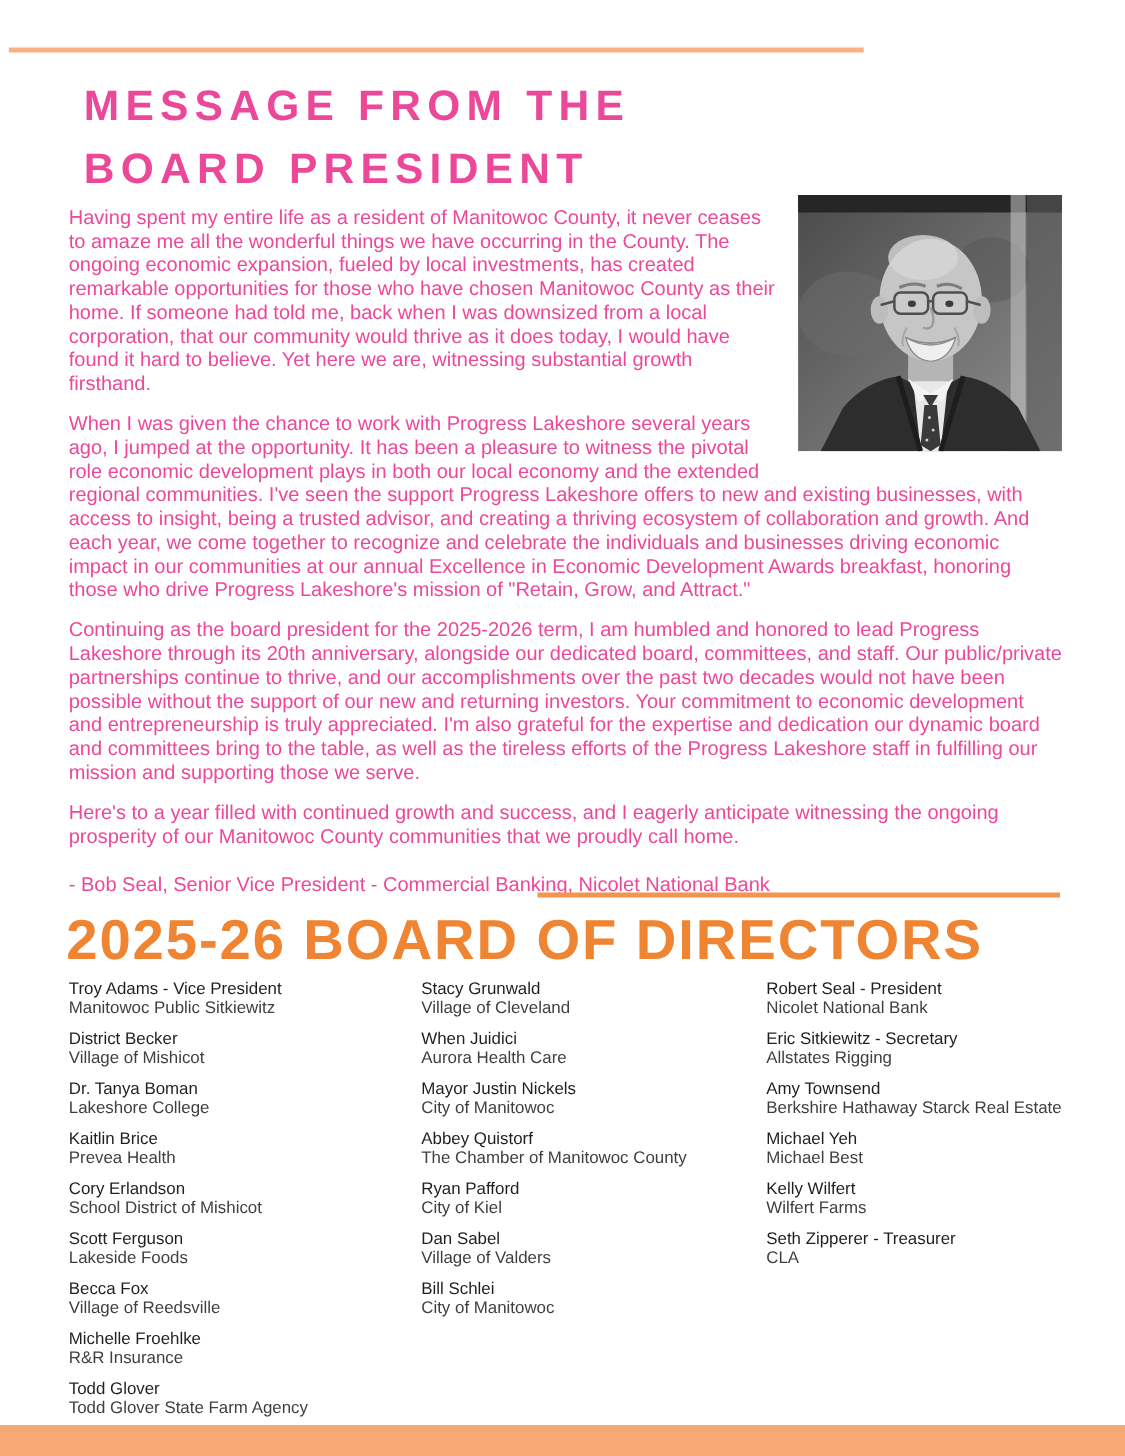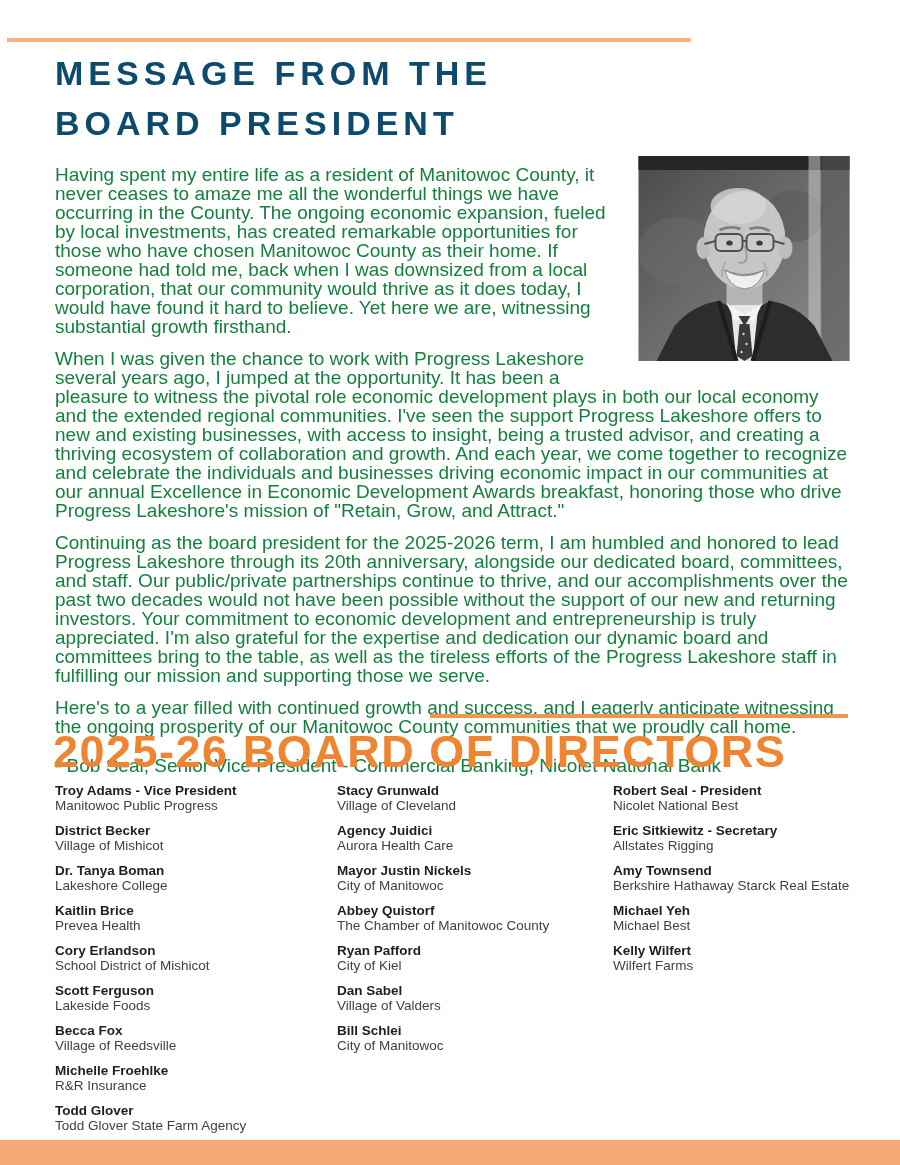--- a/index.html
+++ b/index.html
@@ -2,44 +2,44 @@
 <html><head>
 <meta charset="utf-8">
 <style>
   html,body { margin:0; padding:0; background:#ffffff; }
   .page {
     position:relative; width:900px; height:1165px; background:#ffffff;
     font-family:"Liberation Sans", sans-serif; overflow:hidden;
   }
   .top-rule { position:absolute; left:7px; top:38px; width:684px; height:4px; background:#F7B283; }
   .page-title {
-    position:absolute; left:55px; top:48px; margin:0;
+    position:absolute; left:55px; top:48px; margin:12px;
     font-size:34px; font-weight:bold; letter-spacing:5px; line-height:50px;
-    color:#0c4a6e;
+    color:#ec4899;
   }
   .page-title span { display:block; }
   .message {
     position:absolute; left:55px; top:165px; width:795px;
-    font-size:19px; line-height:19px; color:#15803d;
+    font-size:16px; line-height:19px; color:#ec4899;
   }
   .message p { margin:0 0 13px 0; }
   .portrait { float:right; width:212px; height:205px; margin:-9px 0 12px 14px; }
   .portrait svg { display:block; width:100%; height:100%; }
   .signature { margin-top:20px !important; }
   .section-divider { position:absolute; left:430px; top:714px; width:418px; height:4px; background:#F1954F; }
   .board-heading {
     position:absolute; left:53px; top:726px; margin:0; white-space:nowrap;
     font-size:45px; font-weight:bold; letter-spacing:1.5px; color:#EF8432;
   }
   .board-grid {
     position:absolute; left:55px; top:784px; width:845px;
     display:grid; grid-template-columns:282px 276px 1fr;
   }
   .director { margin-bottom:11px; font-size:13.5px; line-height:14.5px; }
-  .director-name { font-weight:bold; color:#1f1f1f; }
+  .director-name { font-weight:normal; color:#1f1f1f; }
   .director-org { color:#3f3f3f; }
   .footer-band { position:absolute; left:0; top:1140px; width:900px; height:25px; background:#F6A974; }
 </style>
 </head>
 <body>
 
 <div class="page">
 
   <div class="top-rule"></div>
 
@@ -103,21 +103,21 @@
   </div>
 
   <div class="section-divider"></div>
 
   <h2 class="board-heading">2025-26 BOARD OF DIRECTORS</h2>
 
   <div class="board-grid">
     <div class="board-col">
   <div class="director">
     <div class="director-name">Troy Adams - Vice President</div>
-    <div class="director-org">Manitowoc Public Progress</div>
+    <div class="director-org">Manitowoc Public Sitkiewitz</div>
   </div>
 
   <div class="director">
     <div class="director-name">District Becker</div>
     <div class="director-org">Village of Mishicot</div>
   </div>
 
   <div class="director">
     <div class="director-name">Dr. Tanya Boman</div>
     <div class="director-org">Lakeshore College</div>
@@ -153,21 +153,21 @@
     <div class="director-org">Todd Glover State Farm Agency</div>
   </div>
 </div>
     <div class="board-col">
   <div class="director">
     <div class="director-name">Stacy Grunwald</div>
     <div class="director-org">Village of Cleveland</div>
   </div>
 
   <div class="director">
-    <div class="director-name">Agency Juidici</div>
+    <div class="director-name">When Juidici</div>
     <div class="director-org">Aurora Health Care</div>
   </div>
 
 
 
   <div class="director">
     <div class="director-name">Mayor Justin Nickels</div>
     <div class="director-org">City of Manitowoc</div>
   </div>
 
@@ -188,21 +188,21 @@
 
   <div class="director">
     <div class="director-name">Bill Schlei</div>
     <div class="director-org">City of Manitowoc</div>
   </div>
 </div>
     <div class="board-col">
 
   <div class="director">
     <div class="director-name">Robert Seal - President</div>
-    <div class="director-org">Nicolet National Best</div>
+    <div class="director-org">Nicolet National Bank</div>
   </div>
 
   <div class="director">
     <div class="director-name">Eric Sitkiewitz - Secretary</div>
     <div class="director-org">Allstates Rigging</div>
   </div>
 
   <div class="director">
     <div class="director-name">Amy Townsend</div>
     <div class="director-org">Berkshire Hathaway Starck Real Estate</div>
@@ -211,18 +211,22 @@
   <div class="director">
     <div class="director-name">Michael Yeh</div>
     <div class="director-org">Michael Best</div>
   </div>
 
   <div class="director">
     <div class="director-name">Kelly Wilfert</div>
     <div class="director-org">Wilfert Farms</div>
   </div>
 
+  <div class="director">
+    <div class="director-name">Seth Zipperer - Treasurer</div>
+    <div class="director-org">CLA</div>
+  </div>
 </div>
   </div>
 
   <div class="footer-band"></div>
 
 </div>
 
 </body></html>

